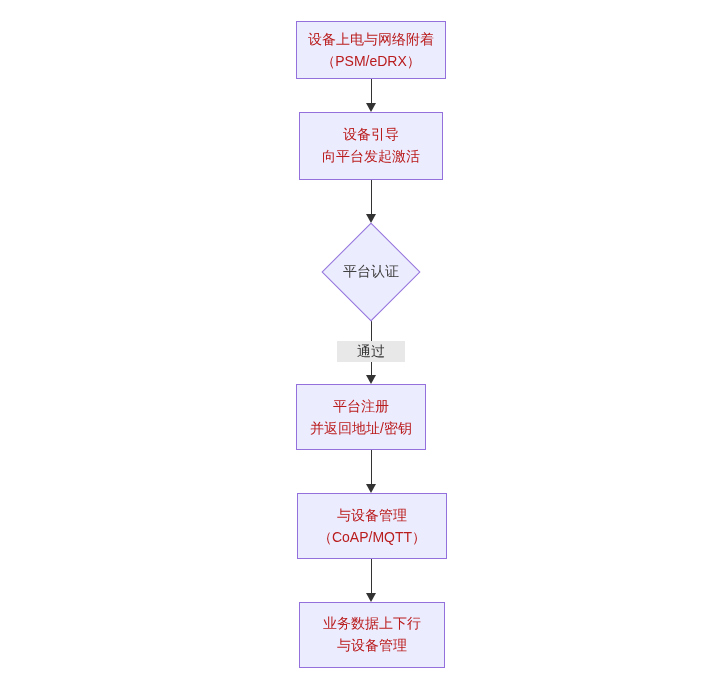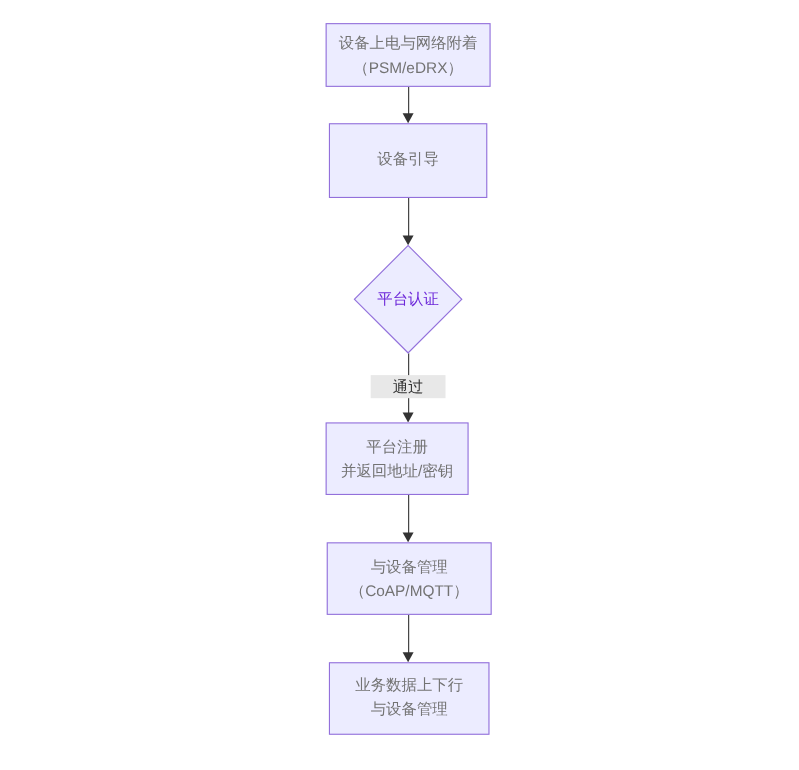--- a/index.html
+++ b/index.html
@@ -21,21 +21,21 @@
     box-sizing: border-box;
     background: #ECECFF;
     border: 1px solid #9370DB;
     display: flex;
     flex-direction: column;
     align-items: center;
     justify-content: center;
     text-align: center;
     font-size: 14px;
     line-height: 22px;
-    color: #737373;
+    color: #b91c1c;
     z-index: 1;
   }
   .node .node-line {
     display: block;
     white-space: nowrap;
   }
   .diamond-wrap {
     position: absolute;
     left: 321px;
     top: 222px;
@@ -54,21 +54,21 @@
     height: 70px;
     transform: translate(-50%, -50%) rotate(45deg);
     background: #ECECFF;
     border: 1px solid #9370DB;
     box-sizing: border-box;
   }
   .diamond-label {
     position: relative;
     z-index: 2;
     font-size: 14px;
-    color: #6d28d9;
+    color: #404040;
     white-space: nowrap;
   }
   .edge {
     position: absolute;
     left: 366px;
     width: 11px;
     z-index: 0;
   }
   .edge .edge-line {
     position: absolute;
@@ -112,20 +112,21 @@
     <span class="node-line">（PSM/eDRX）</span>
   </div>
 
   <div class="edge" style="top:79px; height:33px;">
     <div class="edge-line"></div>
     <div class="edge-head"></div>
   </div>
 
   <div class="node" style="left:299px; top:112px; width:144px; height:68px;font-family:Liberation Mono, monospace;">
     <span class="node-line">设备引导</span>
+    <span class="node-line">向平台发起激活</span>
   </div>
 
   <div class="edge" style="top:180px; height:43px;">
     <div class="edge-line"></div>
     <div class="edge-head"></div>
   </div>
 
   <div class="diamond-wrap">
     <div class="diamond-shape"></div>
     <span class="diamond-label">平台认证</span>

